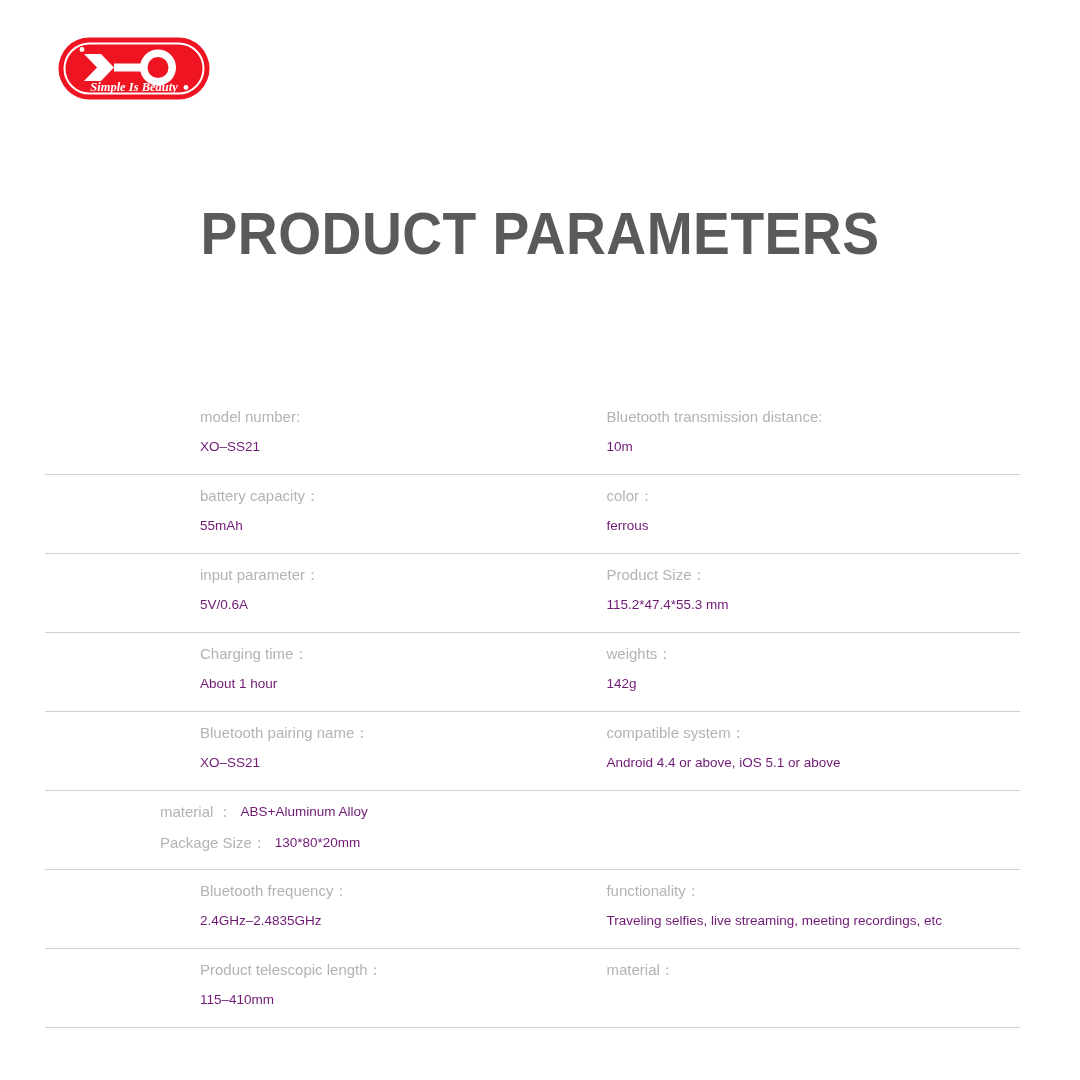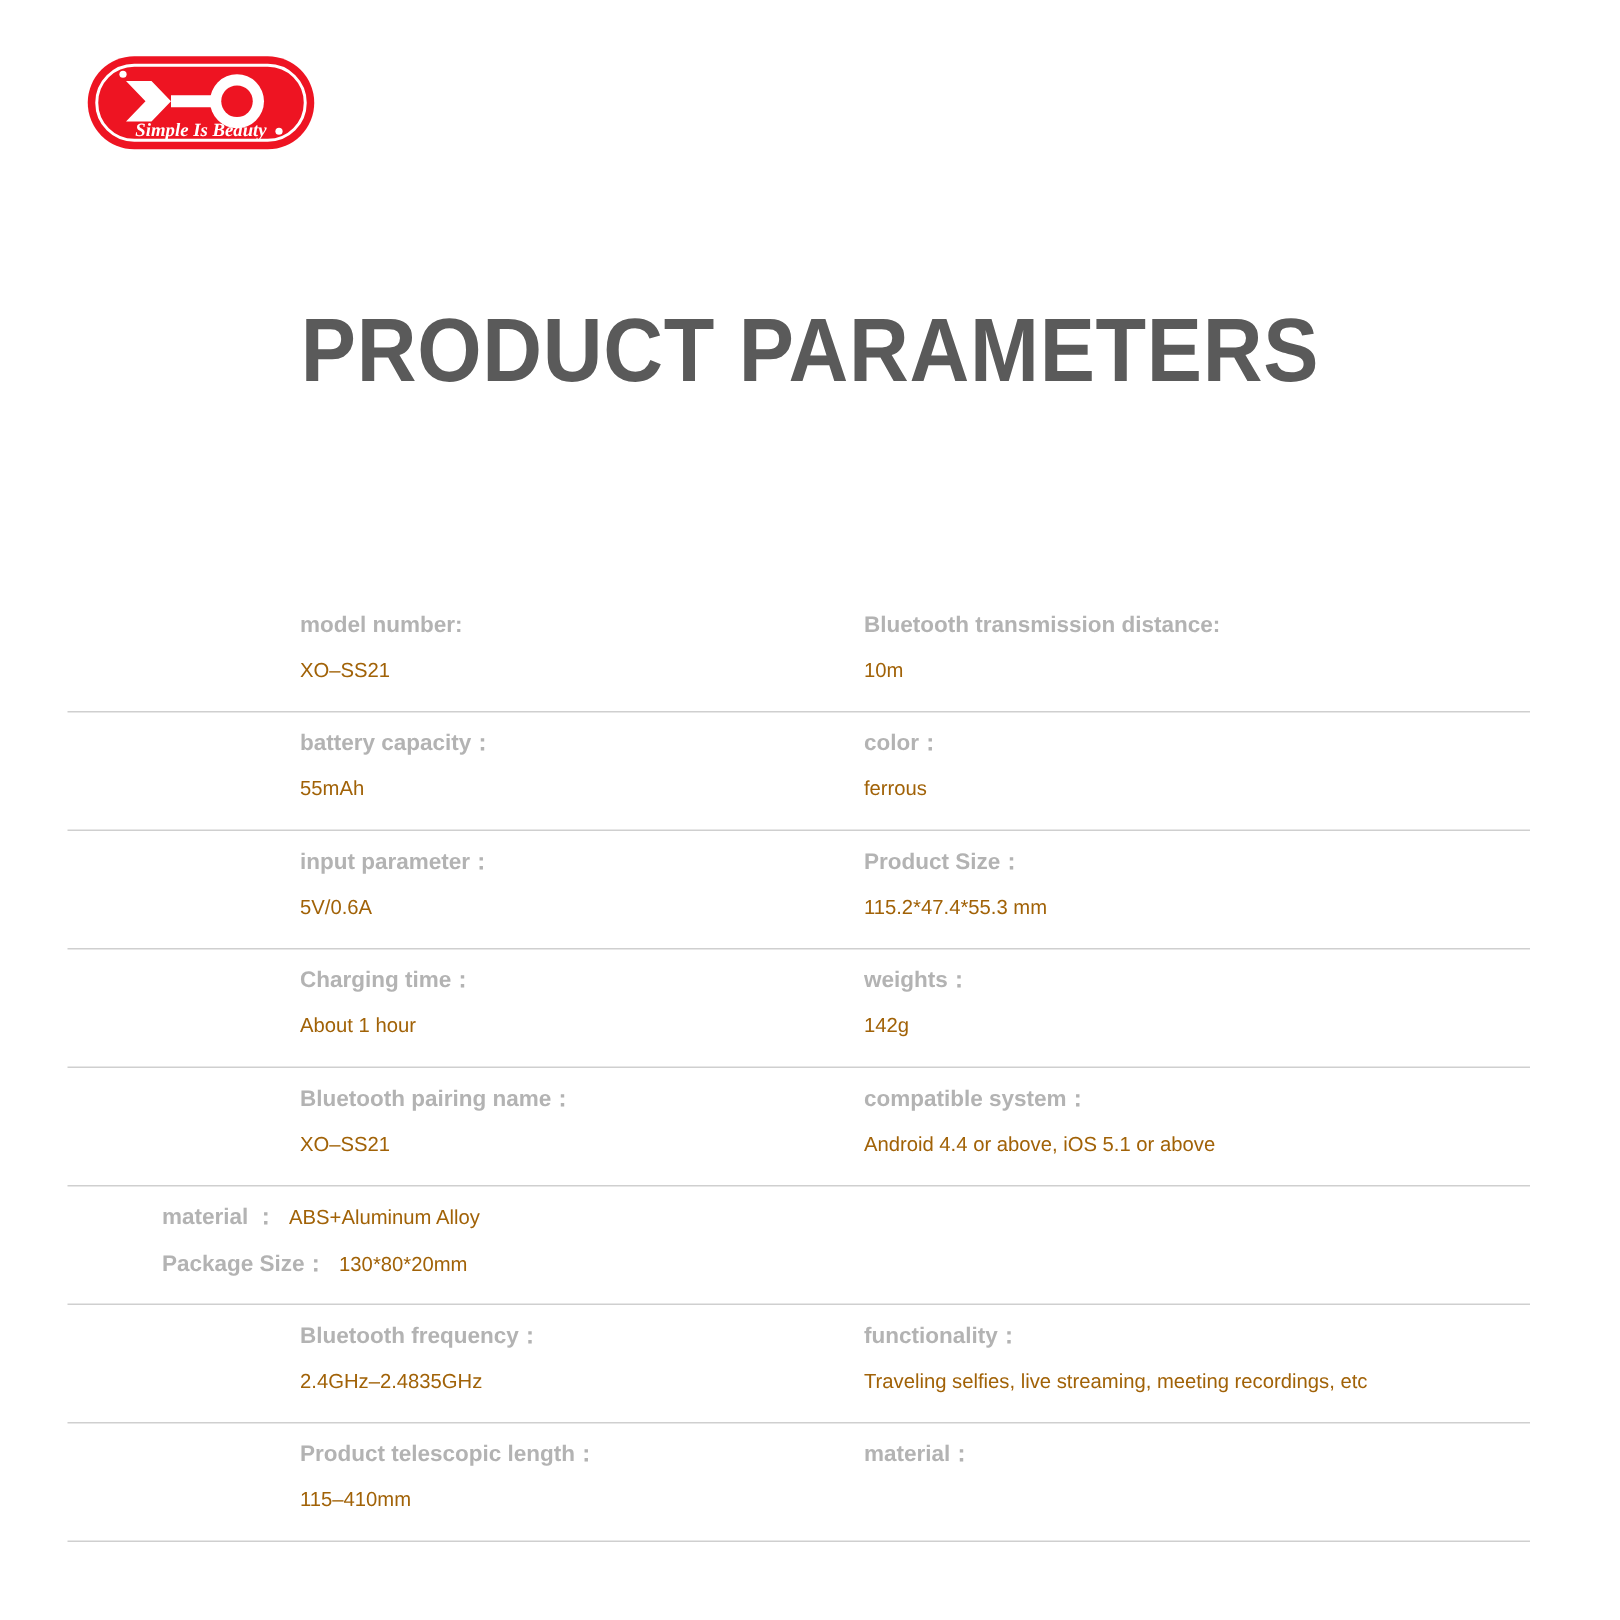--- a/index.html
+++ b/index.html
@@ -67,33 +67,33 @@
 
   .spec-cell {
     padding-top: 11px;
     padding-left: 0;
   }
 
   .spec-cell.left  { width: 494px; padding-left: 155px; }
   .spec-cell.right { width: 481px; padding-left: 648px; }
 
   
-  .spec-cell.right { width: 481px; padding-left: 0; margin-left: 63px; }
+  .spec-cell.right { width: 481px; padding-left: 0; margin-left: 115px; }
 
   .spec-label {
     font-size: 15px;
     color: #b3b3b3;
-    font-weight: 700;
+    font-weight: 400;
     line-height: 20px;
     white-space: nowrap;
   }
 
   .spec-value {
     font-size: 13.5px;
-    color: #a16207;
+    color: #701a75;
     font-weight: 400;
     line-height: 18px;
     margin-top: 11px;
     white-space: nowrap;
   }
 
   
   .spec-inline-line {
     display: flex;
     align-items: center;

